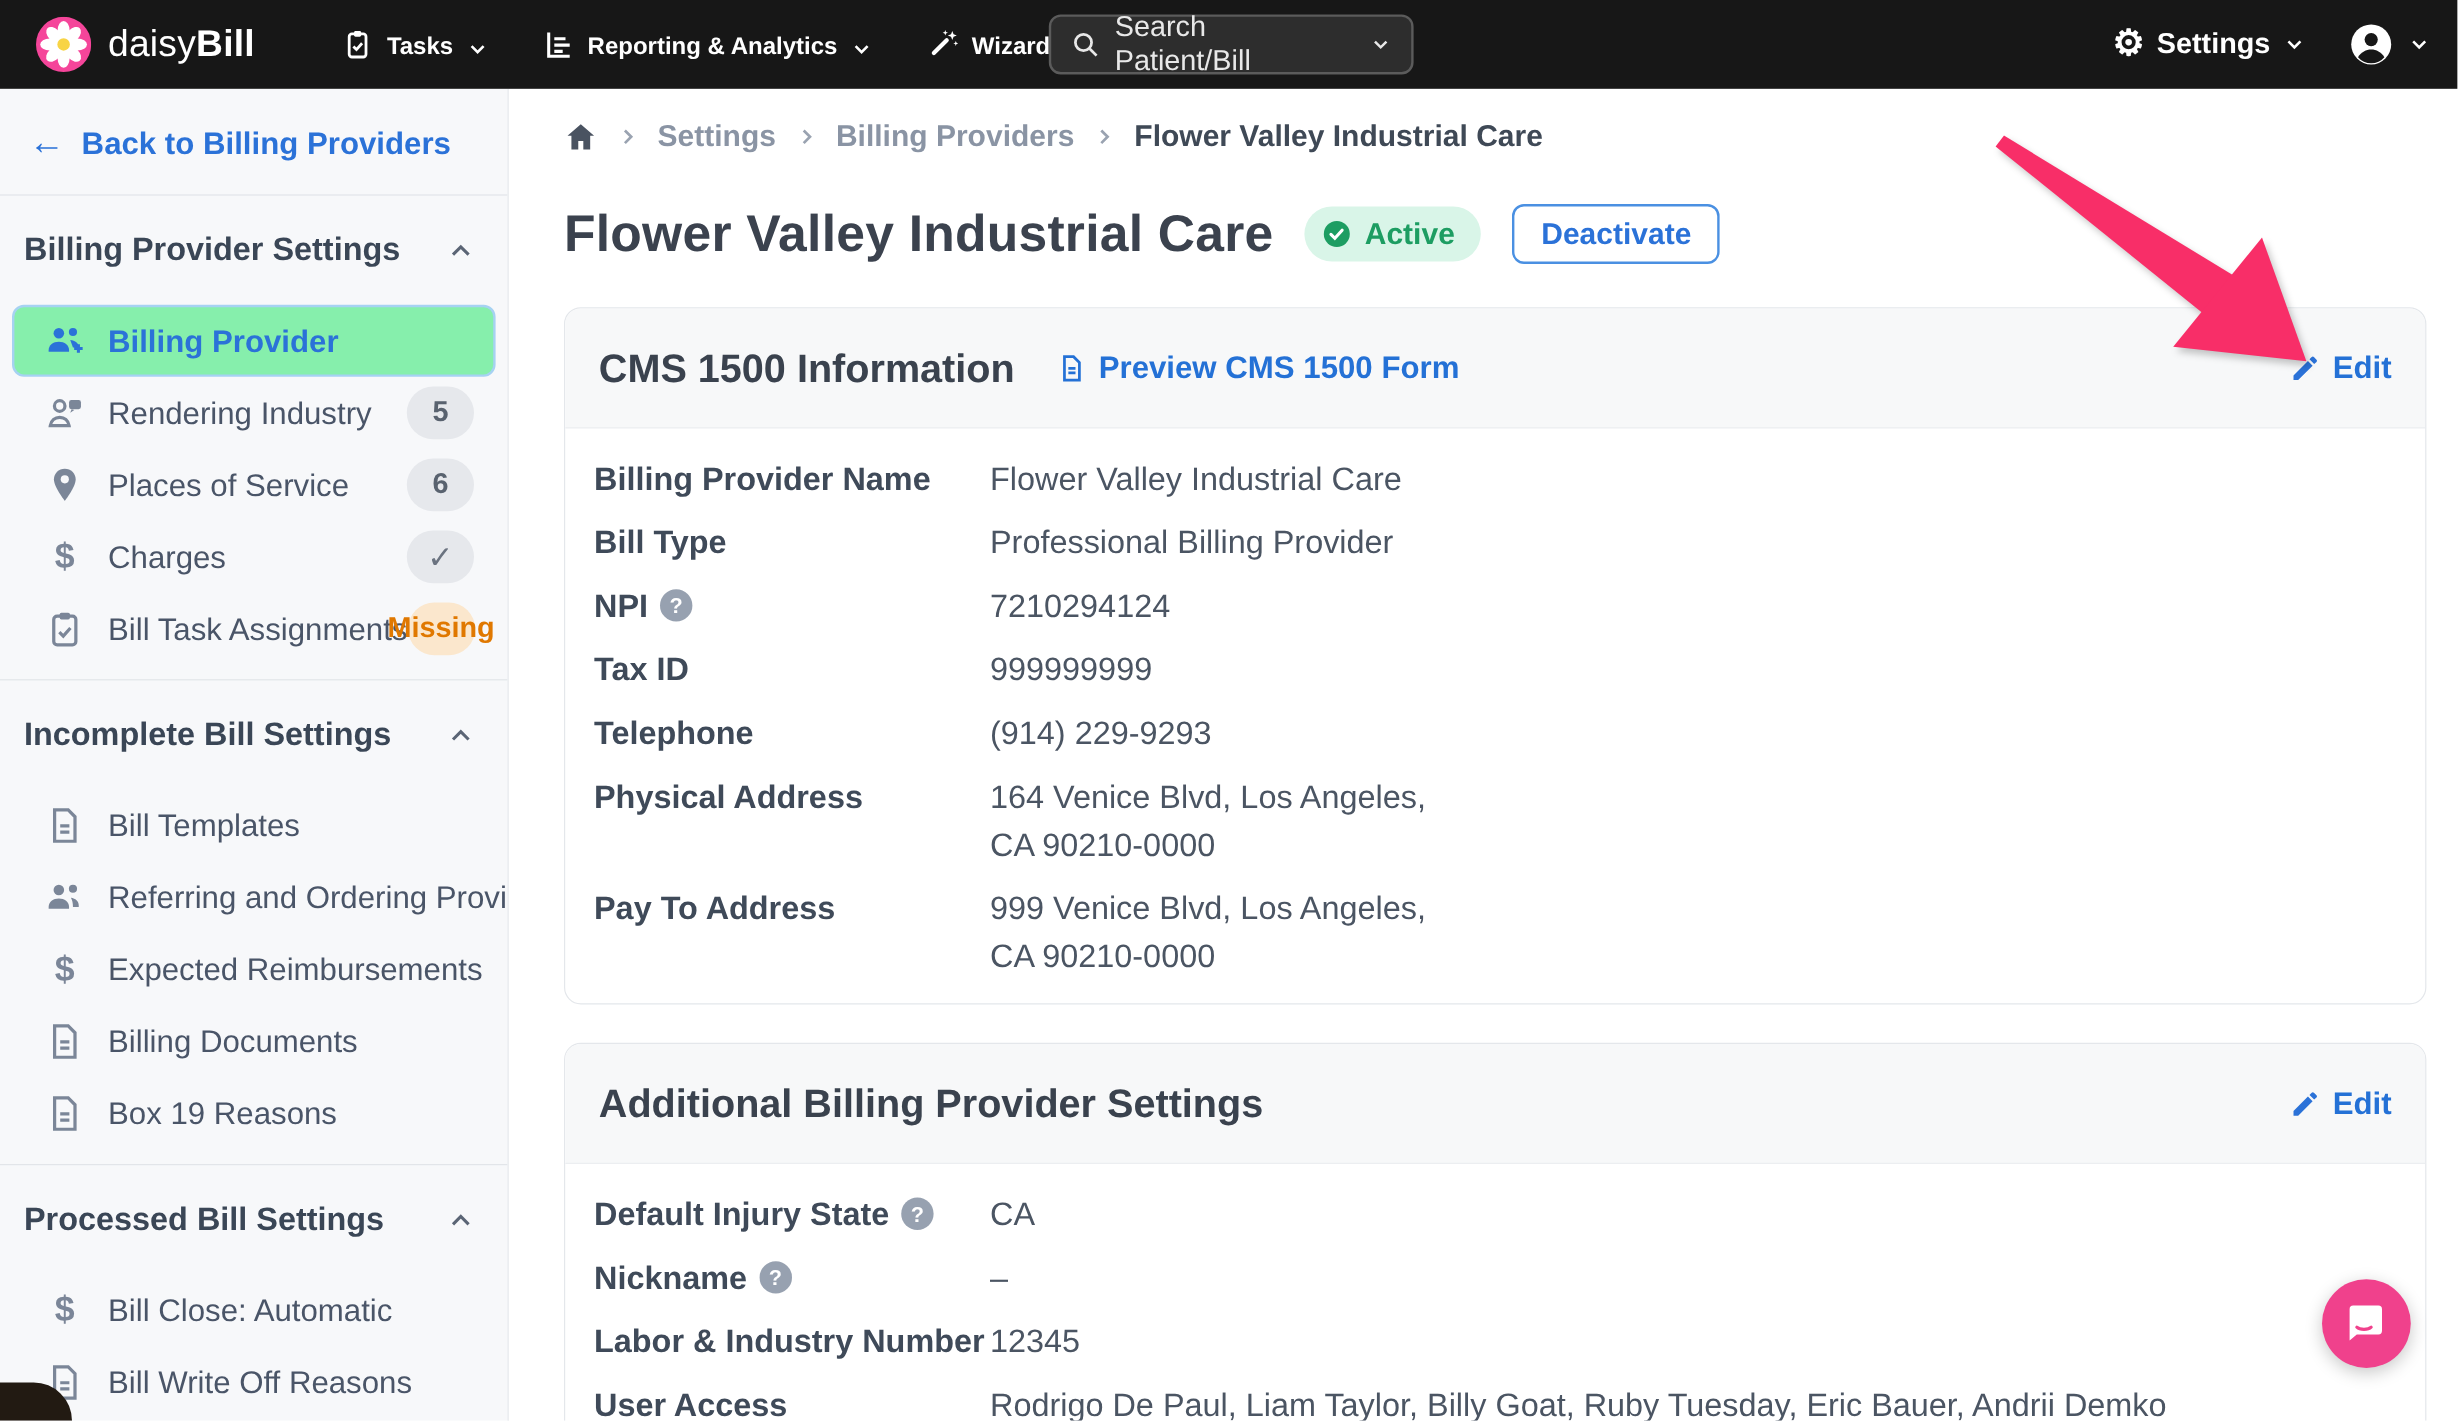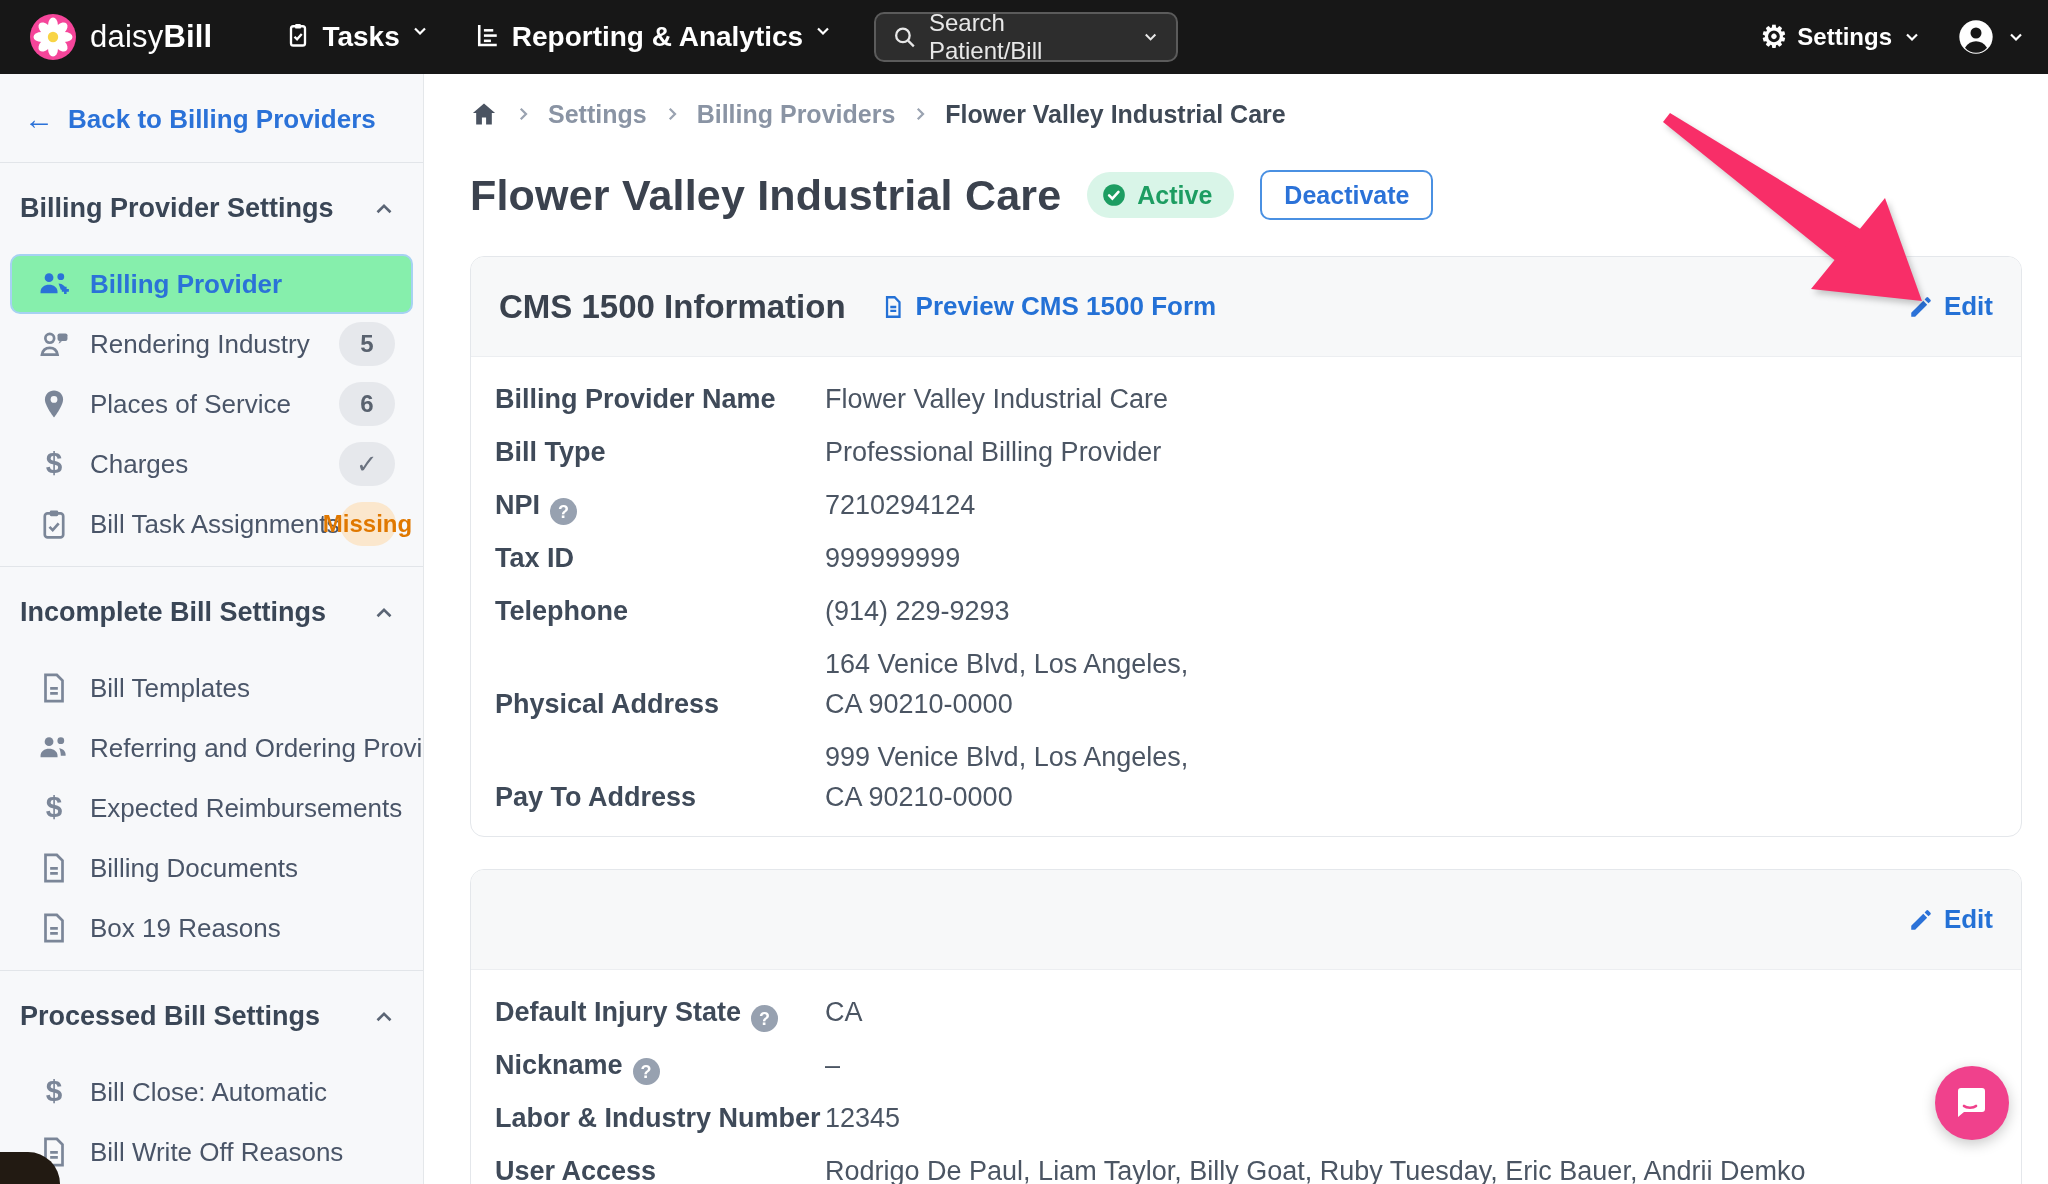--- a/index.html
+++ b/index.html
@@ -7,21 +7,21 @@
   body { font-family:"Liberation Sans", sans-serif; background:#ffffff; color:#4a5568; position:relative; }
 
   
   .navbar { position:absolute; top:0; left:0; width:2048px; height:74px; background:#171717; display:flex; align-items:center; color:#fff; z-index:30;gap:28px; }
   .brand { display:flex; align-items:center; gap:14px; margin-left:30px; }
   .logo { width:46px; height:46px; }
   .brand-text { font-size:31px; color:#fff; letter-spacing:.2px; }
   .brand-text .light { font-weight:400; }
   .brand-text b { font-weight:700; }
   .nav-menus { display:flex; align-items:center; gap:44px; margin-left:44px; }
-  .nav-menu { display:flex; align-items:flex-start; gap:10px; font-size:28px; font-weight:700; color:#fff; cursor:pointer; }
+  .nav-menu { display:flex; align-items:flex-end; gap:10px; font-size:20px; font-weight:700; color:#fff; cursor:pointer; }
   .nav-menu svg.mi { width:28px; height:28px; }
   .chev { width:20px; height:20px; }
   .searchbox { position:absolute; left:874px; top:12px; width:304px; height:50px; background:#2d2d2d; border:2px solid #5b5b5b; border-radius:10px; display:flex; align-items:center; gap:12px; padding:0 16px; color:#e8e8e8; font-size:24px; cursor:pointer; }
   .searchbox .sep { flex:1; }
   .nav-right { position:absolute; right:22px; top:0; height:74px; display:flex; align-items:center; gap:34px; }
   .settings-menu { display:flex; align-items:center; gap:10px; font-size:24px; font-weight:700; cursor:pointer; }
   .gear-glyph { font-size:30px; line-height:1; }
   .avatar-menu { display:flex; align-items:center; gap:10px; cursor:pointer; }
 
   
@@ -60,21 +60,21 @@
 
   
   .card { border:1px solid #e4e7eb; border-radius:14px; margin-top:32px; background:#fff; overflow:hidden; }
   .card-header { background:#f7f8f9; border-bottom:1px solid #eceef1; height:100px; display:flex; align-items:center; padding:0 28px; }
   .card-title { font-size:33px; font-weight:700; color:#3a424e; margin-right:34px; }
   .link { display:flex; align-items:center; gap:10px; color:#2471d6; font-size:26px; font-weight:700; cursor:pointer; }
   .link svg { width:26px; height:26px; }
   .edit-link { margin-left:auto; }
   .card-body { padding:22px 28px 6px 24px; }
   .frow { display:flex; margin-bottom:13px; line-height:40px; font-size:27px; }
-  .flabel { width:330px; font-weight:700; color:#3f4a59; display:flex; align-items:flex-end; gap:10px; flex-shrink:0; }
+  .flabel { width:330px; font-weight:700; color:#3f4a59; display:flex; align-items:flex-start; gap:10px; flex-shrink:0; }
   .help { width:27px; height:27px; border-radius:50%; background:#97a1b0; color:#fff; font-size:18px; font-weight:700; display:inline-flex; align-items:center; justify-content:center; margin-top:6px; cursor:pointer; flex-shrink:0; }
   .fvalue { color:#4b5563; white-space:pre-line; }
 
   
   .pink-arrow { position:absolute; left:1600px; top:88px; z-index:40; pointer-events:none; filter:drop-shadow(3px 4px 3px rgba(0,0,0,.22)); }
   .chat-launcher { position:absolute; left:1935px; top:1066px; width:74px; height:74px; border-radius:50%; background:#f0418c; display:flex; align-items:center; justify-content:center; cursor:pointer; box-shadow:0 4px 14px rgba(0,0,0,.22); z-index:40; }
   .chat-launcher svg { width:38px; height:38px; }
   .corner-blob { position:absolute; left:0; bottom:0; width:60px; height:32px; background:#221a12; border-top-right-radius:34px; z-index:35; }
 </style>
 </head>
@@ -460,20 +460,21 @@
               <span class="lt">Pay To Address</span>
             </div>
     <div class="fvalue">999 Venice Blvd, Los Angeles,
 CA 90210-0000</div>
   </div>
 </div>
     </div>
 
     <div class="card">
       <div class="card-header">
+        <span class="card-title">Additional Billing Provider Settings</span>
         <span class="link edit-link">
           <svg viewBox="0 0 24 24" fill="#2b72d8">
             <path d="M3 17.4V21h3.6L17.7 9.9l-3.6-3.6L3 17.4zM20.7 7a1.2 1.2 0 000-1.7l-2-2a1.2 1.2 0 00-1.7 0l-1.7 1.7 3.6 3.6L20.7 7z"></path>
           </svg>
           <span>Edit</span>
         </span>
       </div>
       <div class="card-body" id="additional-fields">
   <div class="frow">
     <div class="flabel">

